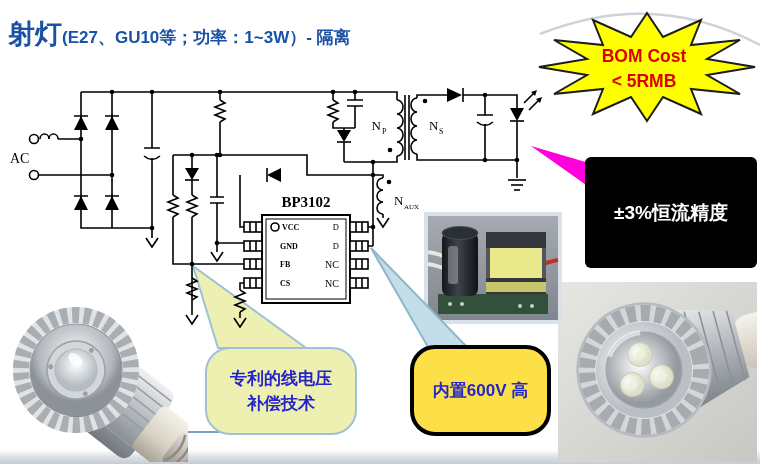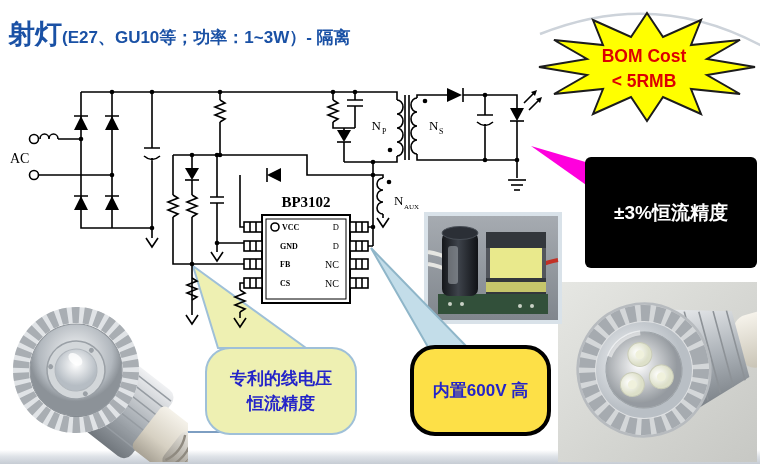--- a/index.html
+++ b/index.html
@@ -339,18 +339,18 @@
   <text x="108" y="52" text-anchor="middle" font-size="17.5" font-weight="bold" fill="#dd0000">BOM Cost</text>
   <text x="108" y="77" text-anchor="middle" font-size="17.5" font-weight="bold" fill="#dd0000">&lt; 5RMB</text>
 </svg>
 
 <div class="abs" id="feature-box">
   <div>±3%恒流精度</div>
 </div>
 
 <div class="abs callout" id="callout-patent">
   <div>专利的线电压</div>
-  <div>恒流精度</div>
+  <div>补偿技术</div>
 </div>
 
 <div class="abs callout" id="callout-mosfet">
   <div>内置600V 高</div>
 </div>
 
 </body></html>

